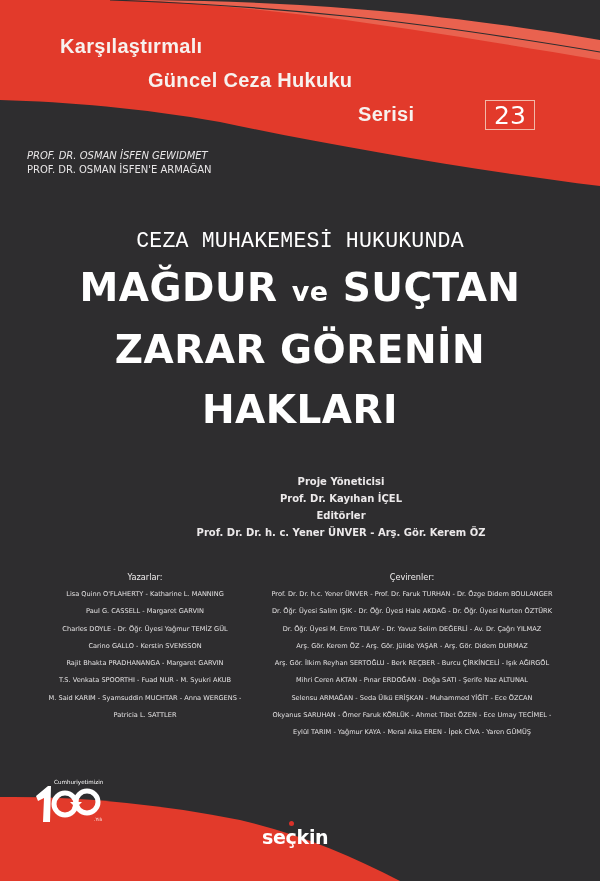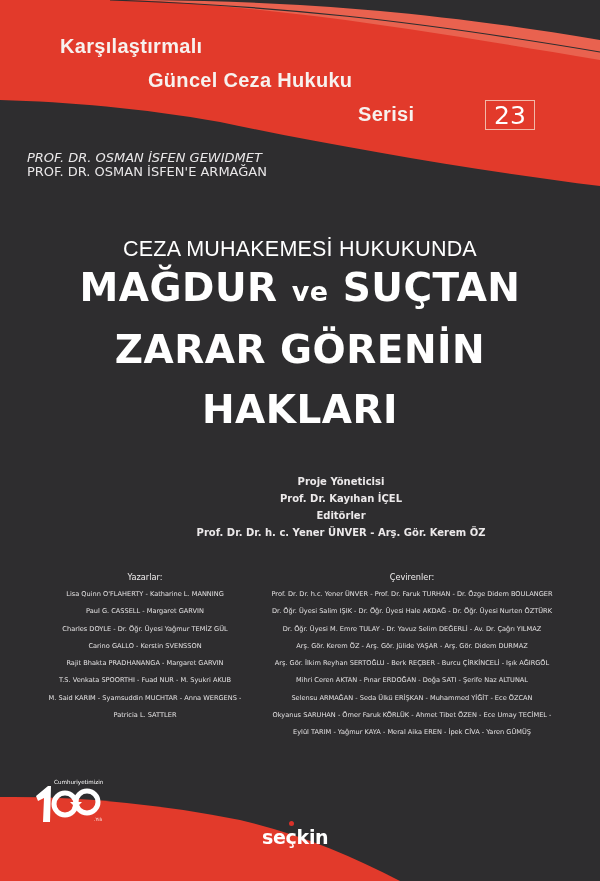--- a/index.html
+++ b/index.html
@@ -4,24 +4,24 @@
 <style>
   html, body { margin: 0; padding: 0; }
   body { width: 600px; height: 881px; overflow: hidden; background: #2e2d2f; }
   .cover { position: relative; width: 600px; height: 881px; background: #2e2d2f; overflow: hidden; font-family: "Liberation Sans", sans-serif; color: #ffffff; }
   .bg-svg { position: absolute; left: 0; top: 0; width: 600px; height: 881px; }
   .series-line { position: absolute; font-family: "Liberation Sans", sans-serif; font-weight: bold; font-size: 20px; color: #f7f1ee; letter-spacing: 0.3px; white-space: nowrap; }
   .series-1 { left: 60px; top: 35px; }
   .series-2 { left: 148px; top: 69px; }
   .series-3 { left: 358px; top: 103px; }
   .series-num { position: absolute; left: 485px; top: 100px; width: 50px; height: 30px; border: 1px solid #f2b8a8; font-family: "DejaVu Sans", sans-serif; font-size: 25px; font-weight: normal; color: #ffffff; display: flex; align-items: center; justify-content: center; box-sizing: border-box; }
-  .dedication { position: absolute; left: 27px; font-family: "DejaVu Sans", sans-serif; font-size: 13px; color: #e9e7e8; white-space: nowrap; letter-spacing: 0px; }
+  .dedication { position: absolute; left: 27px; font-family: "DejaVu Sans", sans-serif; font-size: 10px; color: #e9e7e8; white-space: nowrap; letter-spacing: 0px; }
   .ded-1 { top: 150px; font-style: italic; }
   .ded-2 { top: 164px; }
-  .subtitle { position: absolute; left: 0; width: 600px; top: 229px; text-align: center; font-family: Liberation Sans, sans-serif; font-size: 21.5px; font-weight: normal; color: #ffffff; letter-spacing: 0.2px; margin-top: 8px; }
+  .subtitle { position: absolute; left: 0; width: 600px; top: 229px; text-align: center; font-family: Liberation Mono, monospace; font-size: 21.5px; font-weight: normal; color: #ffffff; letter-spacing: 0.2px; }
   .main-title { position: absolute; left: 0; width: 600px; text-align: center; font-family: "DejaVu Sans", sans-serif; font-weight: bold; font-size: 39px; color: #ffffff; letter-spacing: 0.5px; line-height: 1; }
   .mt-1 { top: 268px; }
   .mt-1 .small { font-size: 27px; text-align: right; }
   .mt-2 { top: 330px; }
   .mt-3 { top: 390px; }
   .credit { position: absolute; left: 0; width: 600px; text-align: center; font-family: "DejaVu Sans", sans-serif; font-weight: bold; font-size: 10px; color: #ece9ea; white-space: nowrap; padding-left: 41px; }
   .cr-1 { top: 476px; }
   .cr-2 { top: 493px; }
   .cr-3 { top: 510px; }
   .cr-4 { top: 527px; }

